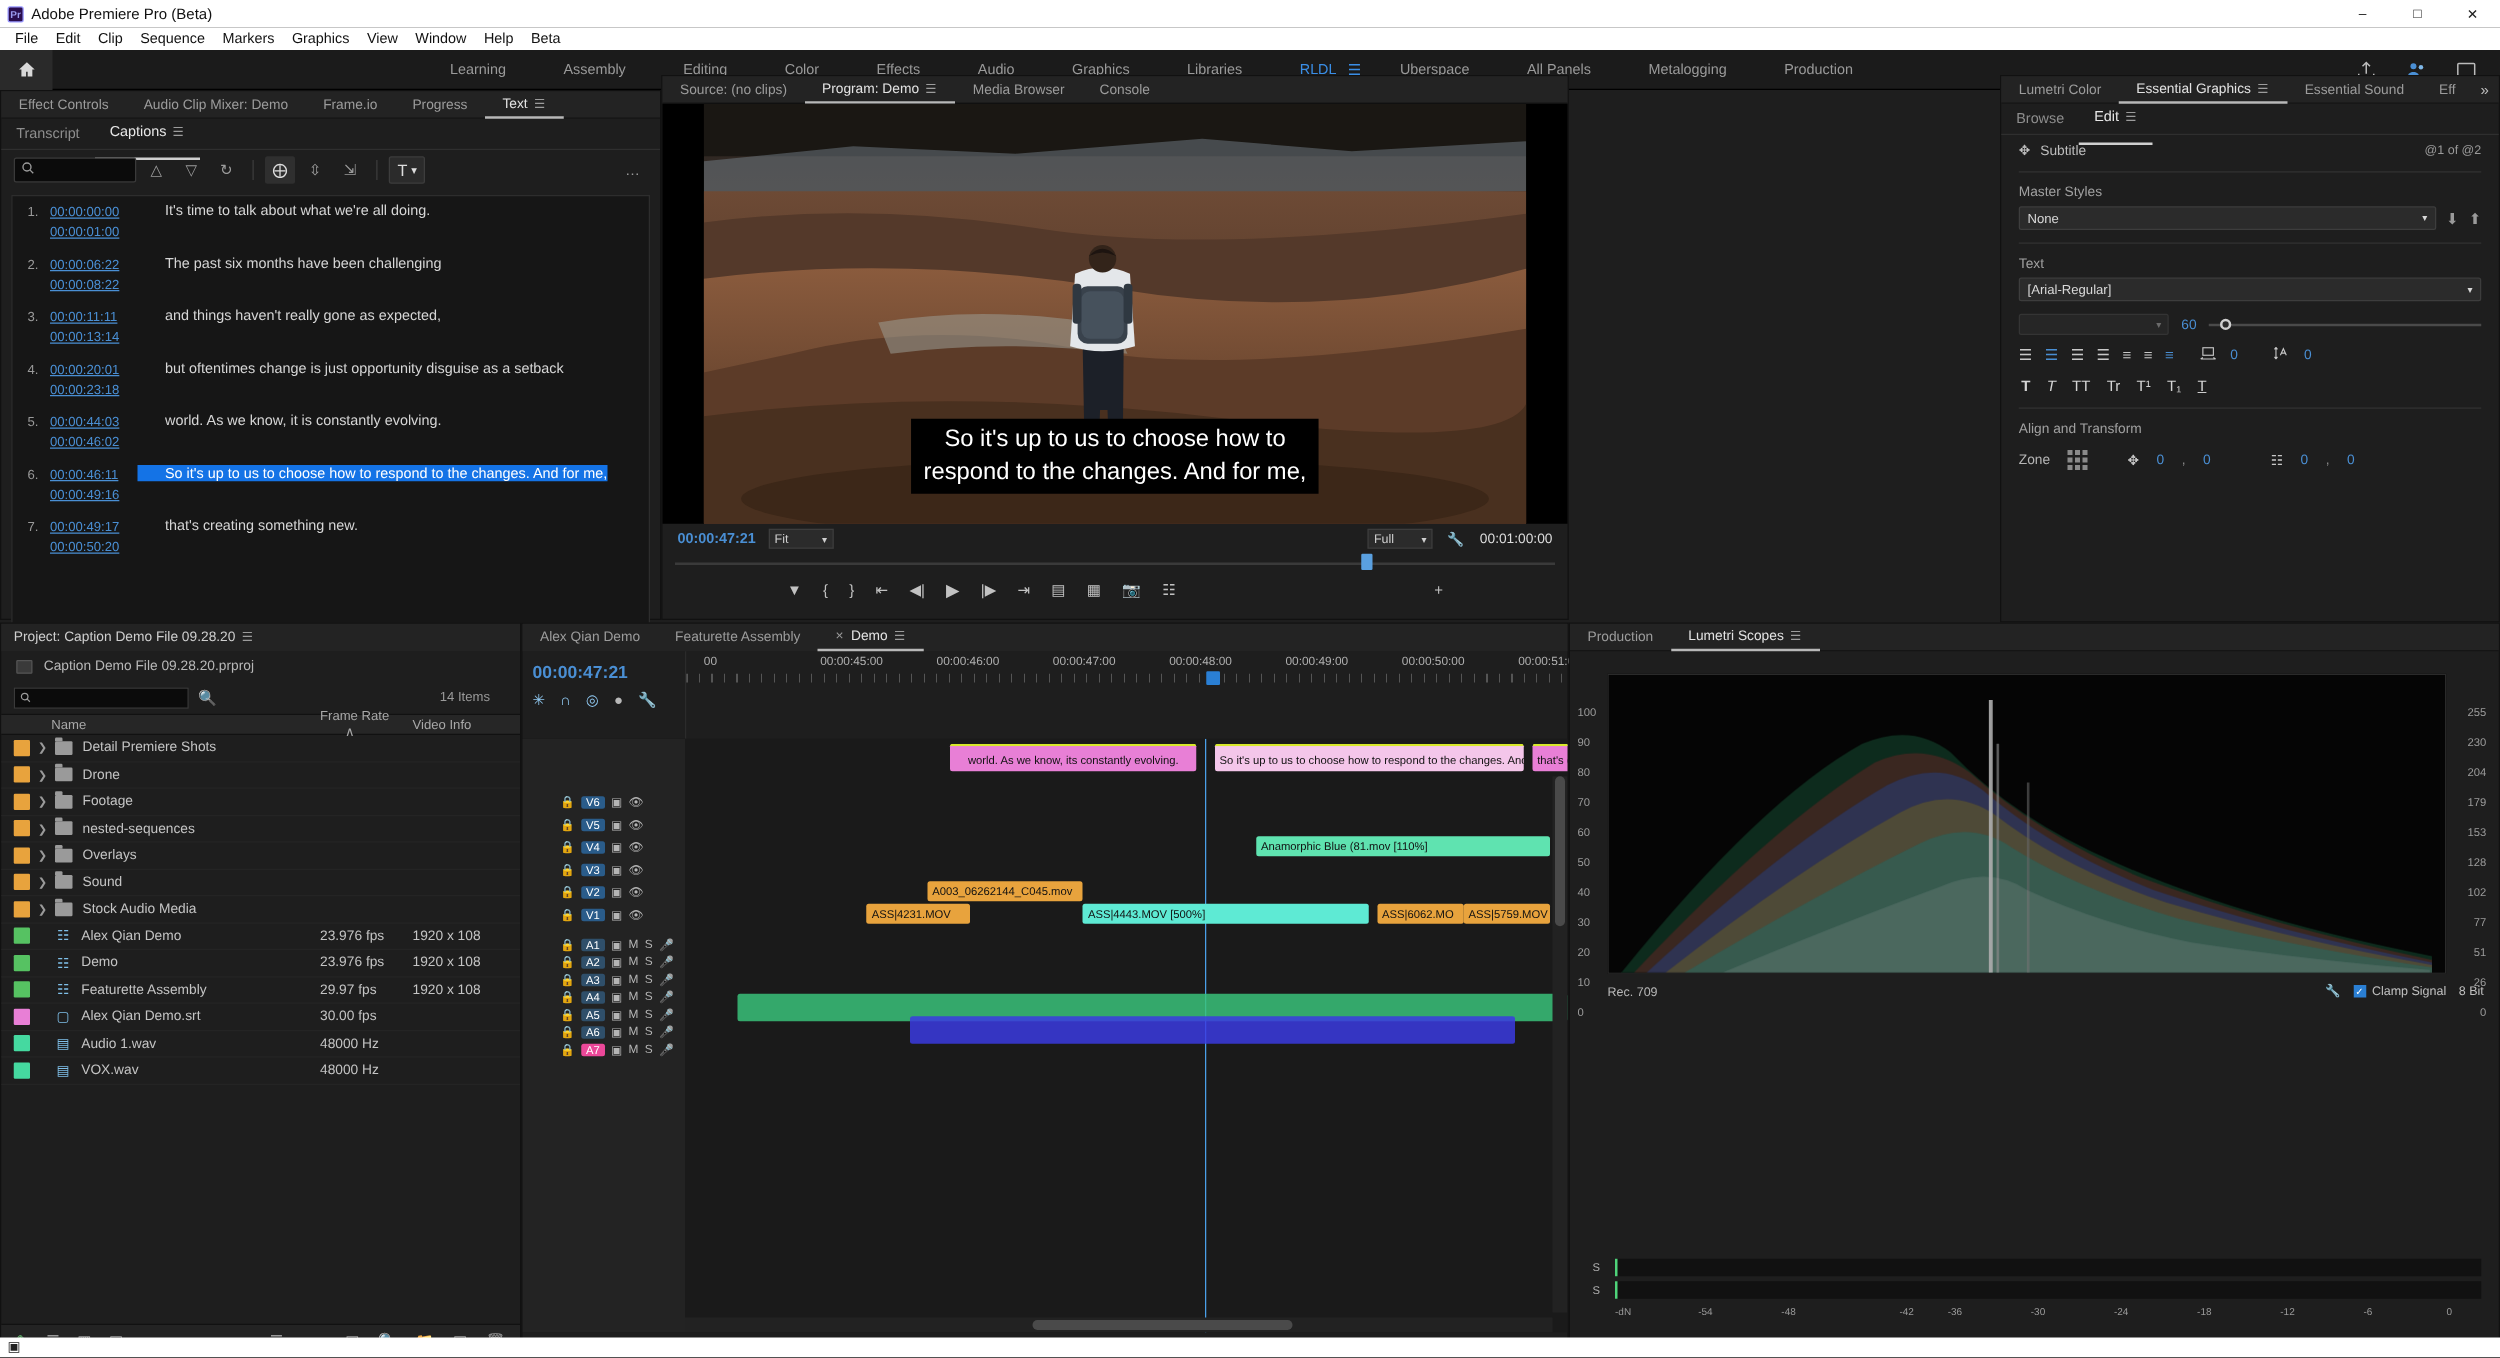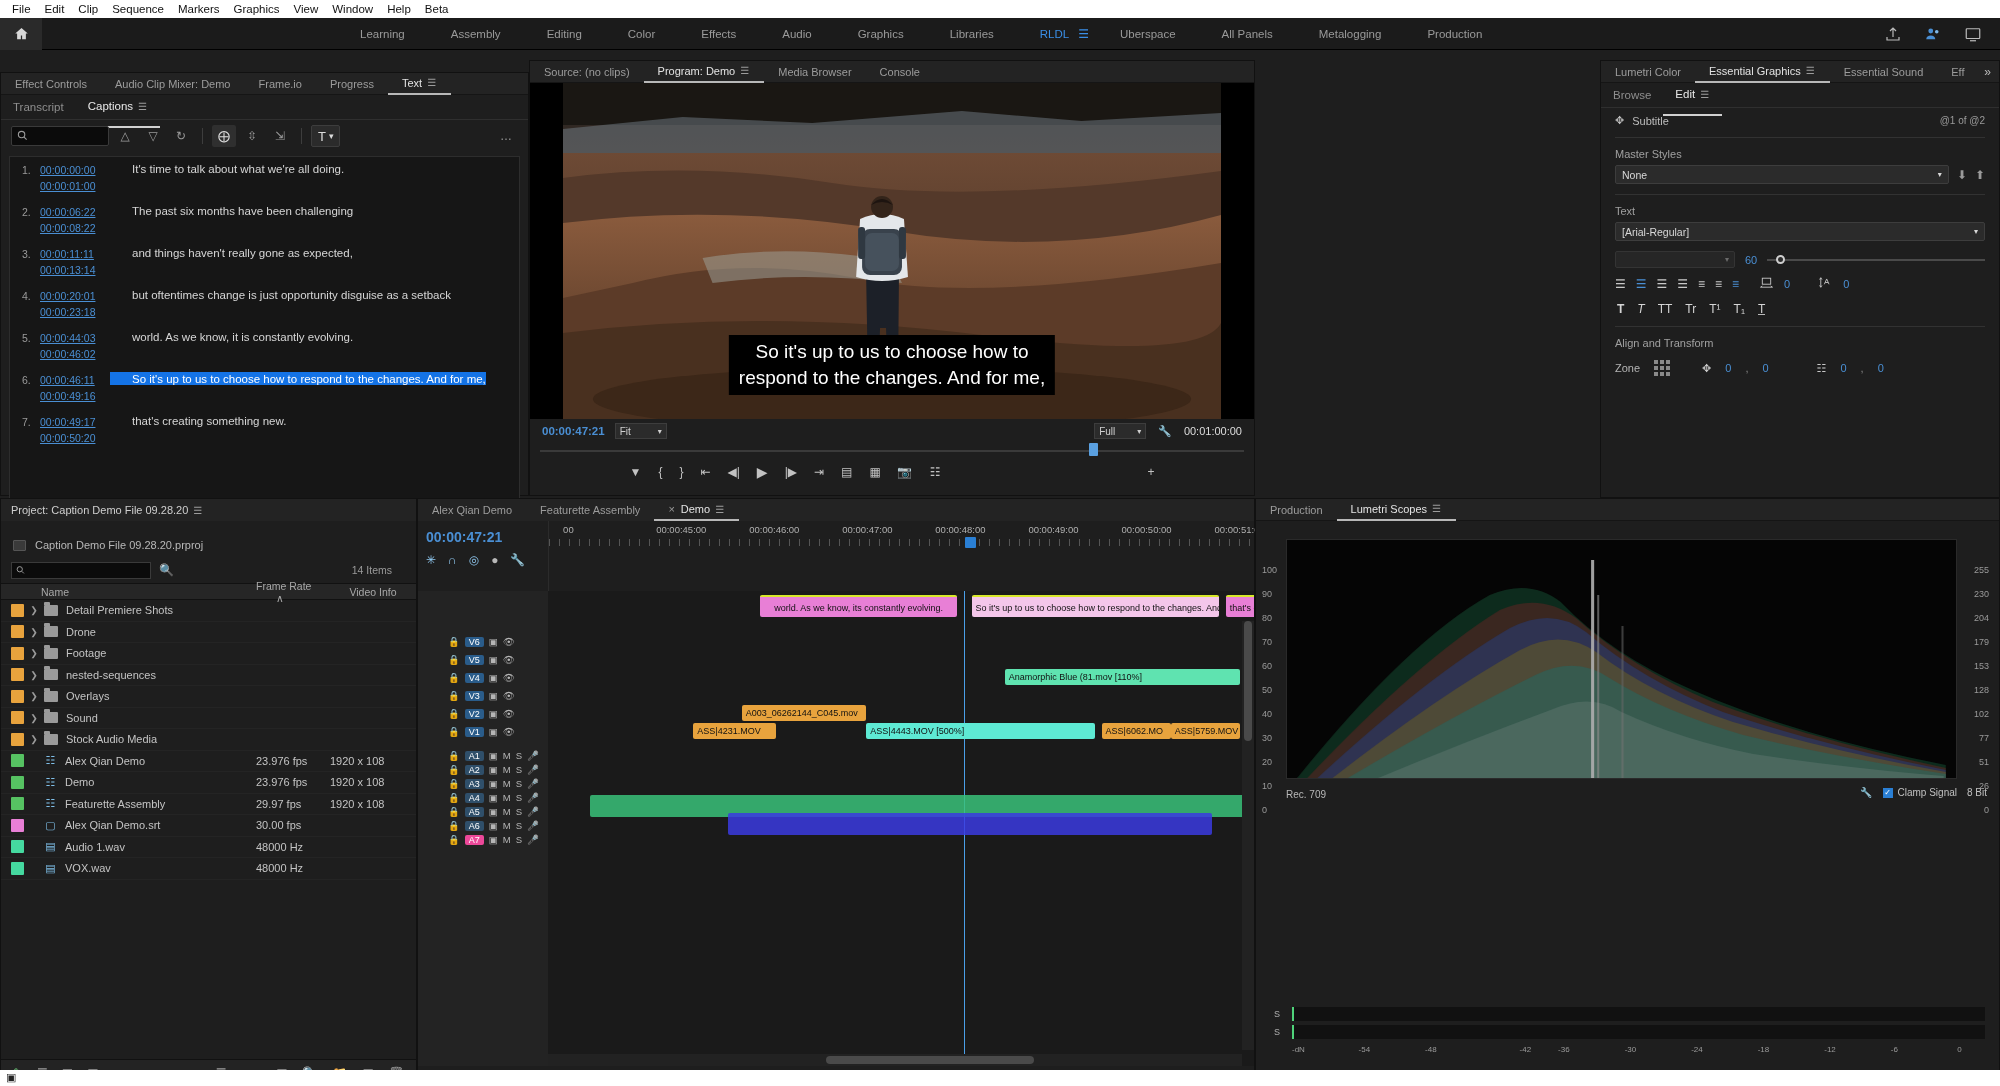--- a/index.html
+++ b/index.html
@@ -66,32 +66,32 @@
   .cap-times{ width:70px; }
   .cap-tc{ font-size:10.5px; color:#4a8fd4; text-decoration:underline; line-height:16px;}
   .cap-text{ font-size:11.5px; color:#d6d6d6; padding-left:22px; padding-top:1px;}
   .cap-text.sel{ background:#1473e6; color:#fff; }
 
   
   #projPanel{ left:0; top:498px; width:417px; height:588px; }
   .proj-head{ height:22px; display:flex;align-items:center;padding:0 10px;
     font-size:11px;color:#cfcfcf; background:#232323;}
   .proj-file{ height:24px;display:flex;align-items:center;gap:9px;padding:0 12px;
-    font-size:11px;color:#b8b8b8;margin-top:12px;}
+    font-size:11px;color:#b8b8b8;}
   .proj-ico{ width:13px;height:11px;background:#3a3a3a;border:1px solid #555;border-radius:1px;}
   .proj-search{ height:26px;display:flex;align-items:center;gap:8px;padding:0 10px;}
   .proj-search .sb{ width:140px;height:17px;background:#0b0b0b;border:1px solid #3a3a3a;
     display:flex;align-items:center;padding:0 4px;gap:4px;}
   .proj-search .sb input{background:transparent;border:none;outline:none;color:#ccc;
     font-size:10.5px;width:100%;font-family:"Liberation Sans",sans-serif;}
   .itemcount{ margin-left:auto; font-size:10.5px; color:#9a9a9a; padding-right:14px;}
   .col-head{ height:17px; background:#262626; display:flex; align-items:center;
     font-size:10.5px;color:#a8a8a8; border-top:1px solid #111;border-bottom:1px solid #111;}
   .ch-sw{width:34px;} .ch-name{flex:1;padding-left:6px;}
-  .ch-fr{width:74px;} .ch-vi{width:86px;text-align:center;}
+  .ch-fr{width:74px;} .ch-vi{width:86px;}
   .p-row{ height:21.5px; display:flex; align-items:center; font-size:11px;
     color:#c4c4c4; border-bottom:1px solid #242424;}
   .swatch{ width:13px;height:13px;margin-left:10px;border-radius:1px;}
   .chev{ width:20px; text-align:center; color:#9a9a9a; font-size:9px;}
   .folder{ width:14px;height:11px;background:#9a9a9a;border-radius:1px;margin-right:8px;
     position:relative;}
   .folder:before{content:"";position:absolute;top:-3px;left:0;width:6px;height:3px;
     background:#9a9a9a;border-radius:1px 1px 0 0;}
   .seqico{ width:13px;height:12px;margin-right:8px;color:#7fbfe8;font-size:11px;
     display:flex;align-items:center;justify-content:center;}
@@ -179,20 +179,29 @@
   .zone-grid{ display:grid;grid-template-columns:repeat(3,4px);gap:2px;}
   .zone-grid i{ width:4px;height:4px;background:#8a8a8a;display:block;}
 
   .statusbar{ position:absolute;left:0;bottom:0;width:2000px;height:16px;background:#ffffff;}
 </style>
 </head>
 <body>
 
 <div class="app">
 
+  <div class="titlebar">
+    <div class="pr-logo">Pr</div>
+    <span>Adobe Premiere Pro (Beta)</span>
+    <div class="winbtns">
+      <div class="winbtn">–</div>
+      <div class="winbtn">□</div>
+      <div class="winbtn close">✕</div>
+    </div>
+  </div>
 
   <div class="menubar" id="menubar">
       <span>File</span>
       <span>Edit</span>
       <span>Clip</span>
       <span>Sequence</span>
       <span>Markers</span>
       <span>Graphics</span>
       <span>View</span>
       <span>Window</span>

